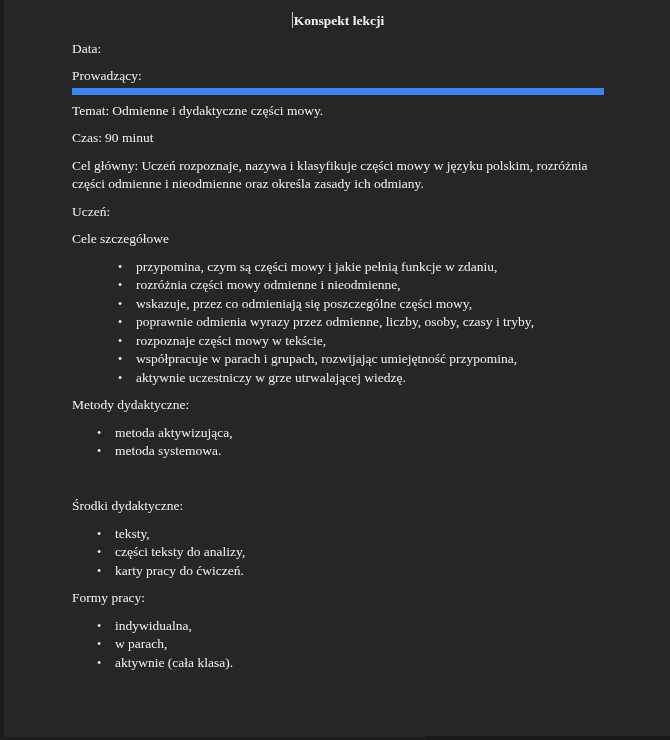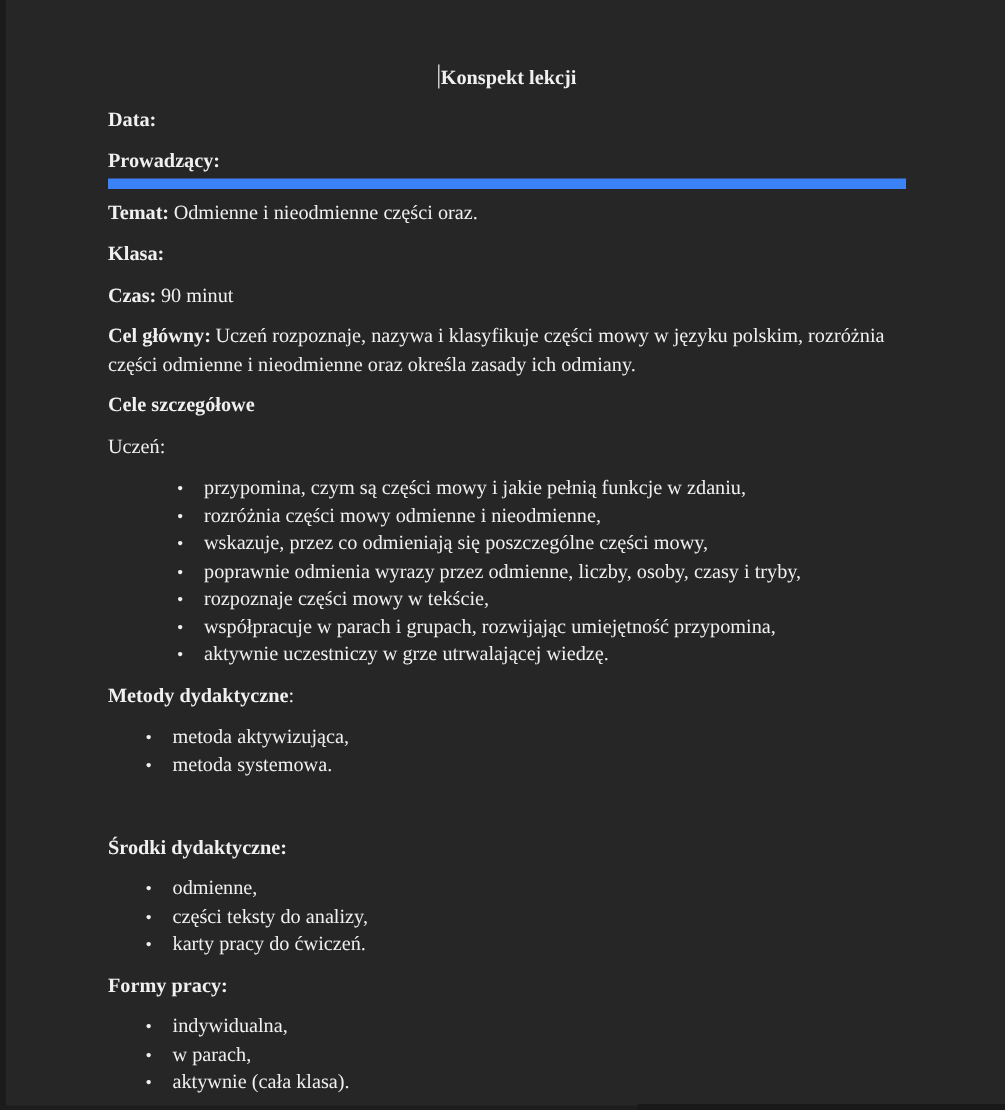--- a/index.html
+++ b/index.html
@@ -18,29 +18,28 @@
   .bottom-edge {
     position: absolute; left: 0; bottom: 0; width: 670px; height: 3px;
     background: #1d1d1d;
   }
   .bottom-edge-right {
     position: absolute; right: 0; bottom: 0; width: 245px; height: 4px;
     background: #191919;
   }
   .content {
     position: absolute;
-    left: 72px; top: 0;
+    left: 72px; top: 12px;
     width: 532px;
-    padding-top: 43px;
     font-size: 13.5px;
     line-height: 18.5px;
     cursor: text;
   }
   p { margin: 0 0 9px 0; }
-  .b { font-weight: bold; }
+  .b { font-weight: normal; }
   .title-par { text-align: center; font-weight: bold; }
   .caret {
     display: inline-block;
     width: 1px; height: 16px;
     background: #c9c9c9;
     vertical-align: -3px;
     margin-right: 1px;
   }
   .p-ruled {
     border-bottom: 7px solid #3b82f6;
@@ -64,31 +63,30 @@
 <div class="left-edge"></div>
 
 <div class="content">
 
   <p class="title-par"><span class="caret"></span><span>Konspekt lekcji</span></p>
 
   <p><span class="b">Data:</span></p>
 
   <p class="p-ruled"><span class="b">Prowadzący:</span></p>
 
-  <p><span class="b">Temat:</span><span class="val">Odmienne i nieodmienne części oraz.</span></p>
+  <p><span class="b">Temat:</span><span class="val">Odmienne i dydaktyczne części mowy.</span></p>
 
-  <p><span class="b">Klasa:</span></p>
 
   <p><span class="b">Czas:</span><span class="val">90 minut</span></p>
 
   <p><span class="b">Cel główny:</span><span class="val">Uczeń rozpoznaje, nazywa i klasyfikuje części mowy w języku polskim, rozróżnia części odmienne i nieodmienne oraz określa zasady ich odmiany.</span></p>
 
+  <p><span>Uczeń:</span></p>
+
   <p><span class="b">Cele szczegółowe</span></p>
-
-  <p><span>Uczeń:</span></p>
 
   <div class="list deep">
     <div class="li">
         <span class="bullet">•</span>
         <span>przypomina, czym są części mowy i jakie pełnią funkcje w zdaniu,</span>
       </div>
     <div class="li">
         <span class="bullet">•</span>
         <span>rozróżnia części mowy odmienne i nieodmienne,</span>
       </div>
@@ -127,21 +125,21 @@
       </div>
   </div>
 
   <p class="spacer"></p>
 
   <p><span class="b">Środki dydaktyczne:</span></p>
 
   <div class="list shallow">
     <div class="li">
         <span class="bullet">•</span>
-        <span>odmienne,</span>
+        <span>teksty,</span>
       </div>
     <div class="li">
         <span class="bullet">•</span>
         <span>części teksty do analizy,</span>
       </div>
     <div class="li">
         <span class="bullet">•</span>
         <span>karty pracy do ćwiczeń.</span>
       </div>
   </div>

